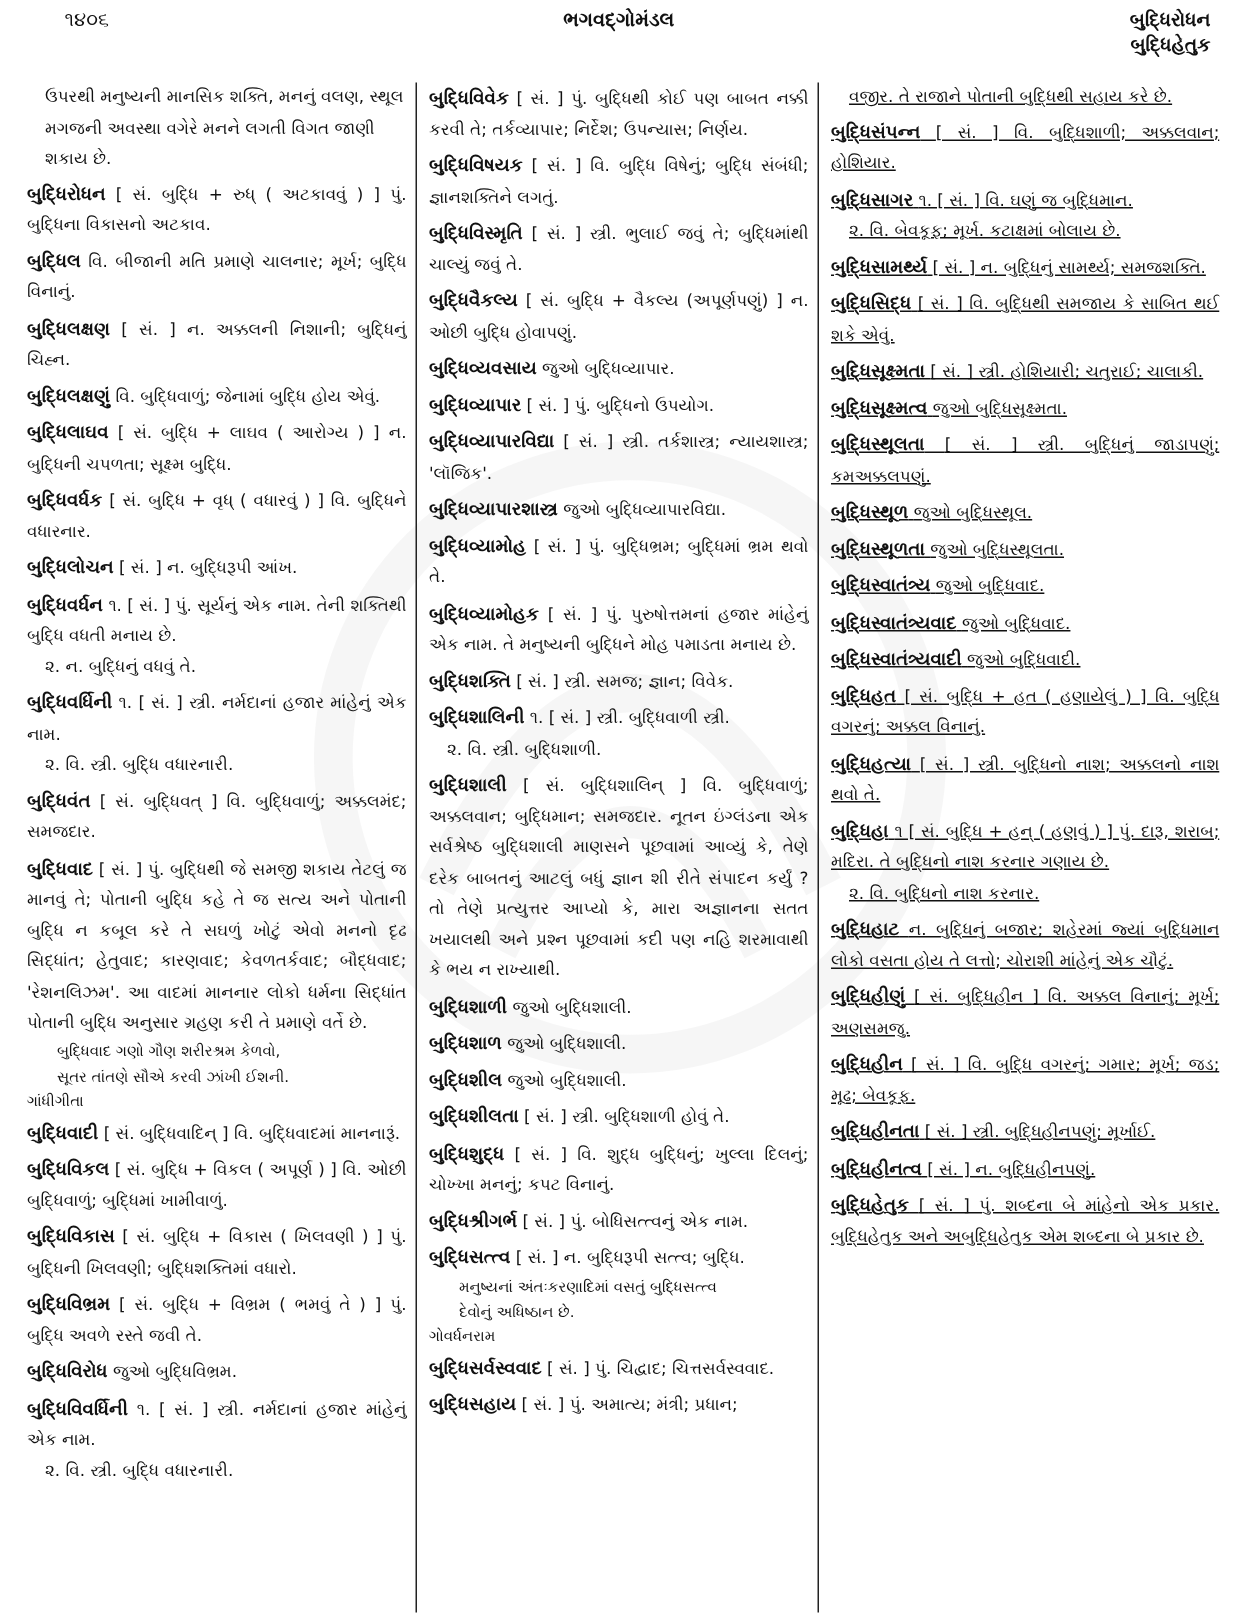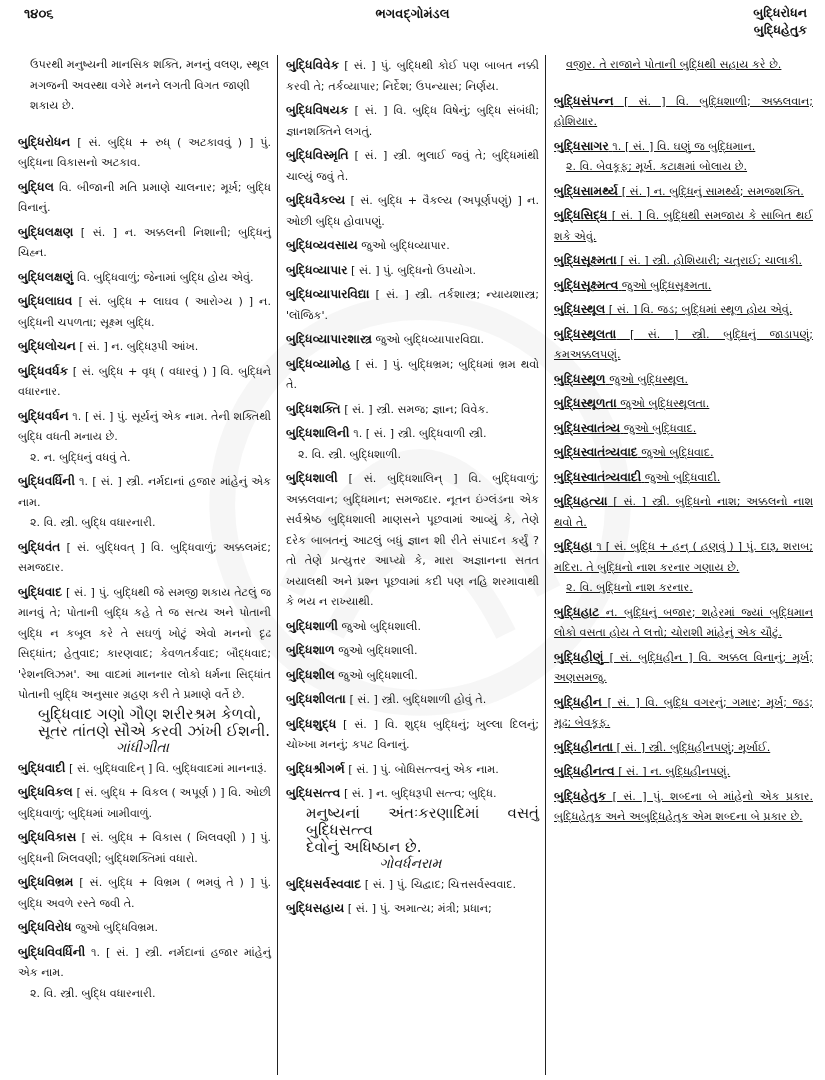--- a/index.html
+++ b/index.html
@@ -9,41 +9,41 @@
     font-family: "DejaVu Sans", sans-serif;
     position: relative;
   }
   .watermark {
     position: absolute; left: 205px; top: 290px; width: 430px; height: 430px;
     pointer-events: none; opacity: 0.07;
   }
   .header {
     position: absolute; top: 0; left: 0; width: 825px; height: 52px;
   }
-  .page-num { position: absolute; left: 24px; top: 6px; font-size: 13px; font-weight: bold; text-align: center; }
+  .page-num { position: absolute; left: 43px; top: 6px; font-size: 13px; font-weight: normal; text-align: center; }
   .book-title { position: absolute; left: 0; width: 825px; top: 6px; text-align: center; font-size: 13px; font-weight: bold; }
   .guide { position: absolute; right: 18px; top: 4px; text-align: right; font-size: 12.5px; font-weight: bold; line-height: 17px; }
   .columns {
     position: absolute; top: 55px; left: 18px; width: 800px; height: 1020px;
     display: flex;
   }
   .col {
     height: 100%; overflow: hidden; box-sizing: border-box;
     font-size: 11.2px; line-height: 20.5px;
   }
   .col1 { width: 259px; padding-right: 6px; }
   .col2 { width: 268px; border-left: 1.5px solid #222; padding: 0 6px 0 8px; }
   .col3 { width: 268px; border-left: 1.5px solid #222; padding: 0 0 0 8px; text-decoration: underline; }
   .entry { margin-bottom: 3px; text-align: justify; }
   .entry .hw { font-weight: bold; font-size: 12.2px; }
   .entry .body { }
   .sub { padding-left: 12px; }
-  .quote { padding-left: 20px; font-size: 15px; line-height: 17px; }
-  .quote-src { text-align: center; font-size: 14px; line-height: 15px; padding-right: 4px; font-style: italic; }
-  .first-cont { padding-left: 12px; margin-bottom: 15px; }
+  .quote { padding-left: 20px; font-size: 10px; line-height: 17px; }
+  .quote-src { text-align: left; font-size: 10px; line-height: 15px; padding-right: 4px; }
+  .first-cont { padding-left: 12px; margin-bottom: 2px; }
 </style>
 </head>
 <body>
 
 <svg class="watermark" viewBox="0 0 100 100">
   <circle cx="50" cy="50" r="46" fill="none" stroke="#888" stroke-width="6"></circle>
   <path d="M20 70 Q50 10 80 70" fill="none" stroke="#888" stroke-width="6"></path>
   <path d="M30 80 Q50 40 70 80" fill="none" stroke="#888" stroke-width="5"></path>
 </svg>
 
@@ -57,22 +57,22 @@
 </div>
 
 <div class="columns">
   <div class="col col1">
       <div class="first-cont">ઉપરથી મનુષ્યની માનસિક શક્તિ, મનનું વલણ, સ્થૂલ મગજની અવસ્થા વગેરે મનને લગતી વિગત જાણી શકાય છે.</div>
       <div class="entry"><span class="hw">બુદ્ધિરોધન</span> <span class="body">[ સં. બુદ્ધિ + રુધ્ ( અટકાવવું ) ] પું. બુદ્ધિના વિકાસનો અટકાવ.</span></div>
       <div class="entry"><span class="hw">બુદ્ધિલ</span> <span class="body">વિ. બીજાની મતિ પ્રમાણે ચાલનાર; મૂર્ખ; બુદ્ધિ વિનાનું.</span></div>
       <div class="entry"><span class="hw">બુદ્ધિલક્ષણ</span> <span class="body">[ સં. ] ન. અક્કલની નિશાની; બુદ્ધિનું ચિહ્ન.</span></div>
       <div class="entry"><span class="hw">બુદ્ધિલક્ષણું</span> <span class="body">વિ. બુદ્ધિવાળું; જેનામાં બુદ્ધિ હોય એવું.</span></div>
       <div class="entry"><span class="hw">બુદ્ધિલાઘવ</span> <span class="body">[ સં. બુદ્ધિ + લાઘવ ( આરોગ્ય ) ] ન. બુદ્ધિની ચપળતા; સૂક્ષ્મ બુદ્ધિ.</span></div>
+      <div class="entry"><span class="hw">બુદ્ધિવર્ધક</span> <span class="body">[ સં. બુદ્ધિ + વૃધ્ ( વધારવું ) ] વિ. બુદ્ધિને વધારનાર.</span></div>
       <div class="entry"><span class="hw">બુદ્ધિલોચન</span> <span class="body">[ સં. ] ન. બુદ્ધિરૂપી આંખ.</span></div>
-      <div class="entry"><span class="hw">બુદ્ધિવર્ધક</span> <span class="body">[ સં. બુદ્ધિ + વૃધ્ ( વધારવું ) ] વિ. બુદ્ધિને વધારનાર.</span></div>
       <div class="entry"><span class="hw">બુદ્ધિવર્ધન</span> <span class="body">૧. [ સં. ] પું. સૂર્યનું એક નામ. તેની શક્તિથી બુદ્ધિ વધતી મનાય છે.</span><div class="sub">૨. ન. બુદ્ધિનું વધવું તે.</div></div>
       <div class="entry"><span class="hw">બુદ્ધિવર્ધિની</span> <span class="body">૧. [ સં. ] સ્ત્રી. નર્મદાનાં હજાર માંહેનું એક નામ.</span><div class="sub">૨. વિ. સ્ત્રી. બુદ્ધિ વધારનારી.</div></div>
       <div class="entry"><span class="hw">બુદ્ધિવંત</span> <span class="body">[ સં. બુદ્ધિવત્ ] વિ. બુદ્ધિવાળું; અક્કલમંદ; સમજદાર.</span></div>
       <div class="entry"><span class="hw">બુદ્ધિવાદ</span> <span class="body">[ સં. ] પું. બુદ્ધિથી જે સમજી શકાય તેટલું જ માનવું તે; પોતાની બુદ્ધિ કહે તે જ સત્ય અને પોતાની બુદ્ધિ ન કબૂલ કરે તે સઘળું ખોટું એવો મનનો દૃઢ સિદ્ધાંત; હેતુવાદ; કારણવાદ; કેવળતર્કવાદ; બૌદ્ધવાદ; 'રેશનલિઝમ'. આ વાદમાં માનનાર લોકો ધર્મના સિદ્ધાંત પોતાની બુદ્ધિ અનુસાર ગ્રહણ કરી તે પ્રમાણે વર્તે છે.</span><div class="quote">બુદ્ધિવાદ ગણો ગૌણ શરીરશ્રમ કેળવો,</div><div class="quote">સૂતર તાંતણે સૌએ કરવી ઝાંખી ઈશની.</div><div class="quote-src">ગાંધીગીતા</div></div>
       <div class="entry"><span class="hw">બુદ્ધિવાદી</span> <span class="body">[ સં. બુદ્ધિવાદિન્ ] વિ. બુદ્ધિવાદમાં માનનારૂં.</span></div>
       <div class="entry"><span class="hw">બુદ્ધિવિકલ</span> <span class="body">[ સં. બુદ્ધિ + વિકલ ( અપૂર્ણ ) ] વિ. ઓછી બુદ્ધિવાળું; બુદ્ધિમાં ખામીવાળું.</span></div>
       <div class="entry"><span class="hw">બુદ્ધિવિકાસ</span> <span class="body">[ સં. બુદ્ધિ + વિકાસ ( ખિલવણી ) ] પું. બુદ્ધિની ખિલવણી; બુદ્ધિશક્તિમાં વધારો.</span></div>
       <div class="entry"><span class="hw">બુદ્ધિવિભ્રમ</span> <span class="body">[ સં. બુદ્ધિ + વિભ્રમ ( ભમવું તે ) ] પું. બુદ્ધિ અવળે રસ્તે જવી તે.</span></div>
       <div class="entry"><span class="hw">બુદ્ધિવિરોધ</span> <span class="body">જુઓ બુદ્ધિવિભ્રમ.</span></div>
       <div class="entry"><span class="hw">બુદ્ધિવિવર્ધિની</span> <span class="body">૧. [ સં. ] સ્ત્રી. નર્મદાનાં હજાર માંહેનું એક નામ.</span><div class="sub">૨. વિ. સ્ત્રી. બુદ્ધિ વધારનારી.</div></div>
@@ -80,20 +80,21 @@
   <div class="col col2">
       <div class="entry"><span class="hw">બુદ્ધિવિવેક</span> <span class="body">[ સં. ] પું. બુદ્ધિથી કોઈ પણ બાબત નક્કી કરવી તે; તર્કવ્યાપાર; નિર્દેશ; ઉપન્યાસ; નિર્ણય.</span></div>
       <div class="entry"><span class="hw">બુદ્ધિવિષયક</span> <span class="body">[ સં. ] વિ. બુદ્ધિ વિષેનું; બુદ્ધિ સંબંધી; જ્ઞાનશક્તિને લગતું.</span></div>
       <div class="entry"><span class="hw">બુદ્ધિવિસ્મૃતિ</span> <span class="body">[ સં. ] સ્ત્રી. ભુલાઈ જવું તે; બુદ્ધિમાંથી ચાલ્યું જવું તે.</span></div>
       <div class="entry"><span class="hw">બુદ્ધિવૈકલ્ય</span> <span class="body">[ સં. બુદ્ધિ + વૈકલ્ય (અપૂર્ણપણું) ] ન. ઓછી બુદ્ધિ હોવાપણું.</span></div>
       <div class="entry"><span class="hw">બુદ્ધિવ્યવસાય</span> <span class="body">જુઓ બુદ્ધિવ્યાપાર.</span></div>
       <div class="entry"><span class="hw">બુદ્ધિવ્યાપાર</span> <span class="body">[ સં. ] પું. બુદ્ધિનો ઉપયોગ.</span></div>
       <div class="entry"><span class="hw">બુદ્ધિવ્યાપારવિદ્યા</span> <span class="body">[ સં. ] સ્ત્રી. તર્કશાસ્ત્ર; ન્યાયશાસ્ત્ર; 'લૉજિક'.</span></div>
       <div class="entry"><span class="hw">બુદ્ધિવ્યાપારશાસ્ત્ર</span> <span class="body">જુઓ બુદ્ધિવ્યાપારવિદ્યા.</span></div>
       <div class="entry"><span class="hw">બુદ્ધિવ્યામોહ</span> <span class="body">[ સં. ] પું. બુદ્ધિભ્રમ; બુદ્ધિમાં ભ્રમ થવો તે.</span></div>
+      <div class="entry"><span class="hw">બુદ્ધિવ્યામોહક</span> <span class="body">[ સં. ] પું. પુરુષોત્તમનાં હજાર માંહેનું એક નામ. તે મનુષ્યની બુદ્ધિને મોહ પમાડતા મનાય છે.</span></div>
       <div class="entry"><span class="hw">બુદ્ધિશક્તિ</span> <span class="body">[ સં. ] સ્ત્રી. સમજ; જ્ઞાન; વિવેક.</span></div>
       <div class="entry"><span class="hw">બુદ્ધિશાલિની</span> <span class="body">૧. [ સં. ] સ્ત્રી. બુદ્ધિવાળી સ્ત્રી.</span><div class="sub">૨. વિ. સ્ત્રી. બુદ્ધિશાળી.</div></div>
       <div class="entry"><span class="hw">બુદ્ધિશાલી</span> <span class="body">[ સં. બુદ્ધિશાલિન્ ] વિ. બુદ્ધિવાળું; અક્કલવાન; બુદ્ધિમાન; સમજદાર. નૂતન ઇંગ્લંડના એક સર્વશ્રેષ્ઠ બુદ્ધિશાલી માણસને પૂછવામાં આવ્યું કે, તેણે દરેક બાબતનું આટલું બધું જ્ઞાન શી રીતે સંપાદન કર્યું ? તો તેણે પ્રત્યુત્તર આપ્યો કે, મારા અજ્ઞાનના સતત ખયાલથી અને પ્રશ્ન પૂછવામાં કદી પણ નહિ શરમાવાથી કે ભય ન રાખ્યાથી.</span></div>
       <div class="entry"><span class="hw">બુદ્ધિશાળી</span> <span class="body">જુઓ બુદ્ધિશાલી.</span></div>
       <div class="entry"><span class="hw">બુદ્ધિશાળ</span> <span class="body">જુઓ બુદ્ધિશાલી.</span></div>
       <div class="entry"><span class="hw">બુદ્ધિશીલ</span> <span class="body">જુઓ બુદ્ધિશાલી.</span></div>
       <div class="entry"><span class="hw">બુદ્ધિશીલતા</span> <span class="body">[ સં. ] સ્ત્રી. બુદ્ધિશાળી હોવું તે.</span></div>
       <div class="entry"><span class="hw">બુદ્ધિશુદ્ધ</span> <span class="body">[ સં. ] વિ. શુદ્ધ બુદ્ધિનું; ખુલ્લા દિલનું; ચોખ્ખા મનનું; કપટ વિનાનું.</span></div>
       <div class="entry"><span class="hw">બુદ્ધિશ્રીગર્ભ</span> <span class="body">[ સં. ] પું. બોધિસત્ત્વનું એક નામ.</span></div>
       <div class="entry"><span class="hw">બુદ્ધિસત્ત્વ</span> <span class="body">[ સં. ] ન. બુદ્ધિરૂપી સત્ત્વ; બુદ્ધિ.</span><div class="quote">મનુષ્યનાં અંતઃકરણાદિમાં વસતું બુદ્ધિસત્ત્વ</div><div class="quote">દેવોનું અધિષ્ઠાન છે.</div><div class="quote-src">ગોવર્ધનરામ</div></div>
@@ -101,27 +102,27 @@
       <div class="entry"><span class="hw">બુદ્ધિસહાય</span> <span class="body">[ સં. ] પું. અમાત્ય; મંત્રી; પ્રધાન;</span></div>
     </div>
   <div class="col col3">
       <div class="first-cont">વજીર. તે રાજાને પોતાની બુદ્ધિથી સહાય કરે છે.</div>
       <div class="entry"><span class="hw">બુદ્ધિસંપન્ન</span> <span class="body">[ સં. ] વિ. બુદ્ધિશાળી; અક્કલવાન; હોશિયાર.</span></div>
       <div class="entry"><span class="hw">બુદ્ધિસાગર</span> <span class="body">૧. [ સં. ] વિ. ઘણું જ બુદ્ધિમાન.</span><div class="sub">૨. વિ. બેવકૂફ; મૂર્ખ. કટાક્ષમાં બોલાય છે.</div></div>
       <div class="entry"><span class="hw">બુદ્ધિસામર્થ્ય</span> <span class="body">[ સં. ] ન. બુદ્ધિનું સામર્થ્ય; સમજશક્તિ.</span></div>
       <div class="entry"><span class="hw">બુદ્ધિસિદ્ધ</span> <span class="body">[ સં. ] વિ. બુદ્ધિથી સમજાય કે સાબિત થઈ શકે એવું.</span></div>
       <div class="entry"><span class="hw">બુદ્ધિસૂક્ષ્મતા</span> <span class="body">[ સં. ] સ્ત્રી. હોશિયારી; ચતુરાઈ; ચાલાકી.</span></div>
       <div class="entry"><span class="hw">બુદ્ધિસૂક્ષ્મત્વ</span> <span class="body">જુઓ બુદ્ધિસૂક્ષ્મતા.</span></div>
-      <div class="entry"><span class="hw">બુદ્ધિસ્થૂલ</span> <span class="body">[ સં. ] વિ. જડ; બુદ્ધિમાં સ્થૂળ હોય એવું.</span></div>
       <div class="entry"><span class="hw">બુદ્ધિસ્થૂલતા</span> <span class="body">[ સં. ] સ્ત્રી. બુદ્ધિનું જાડાપણું; કમઅક્કલપણું.</span></div>
       <div class="entry"><span class="hw">બુદ્ધિસ્થૂળ</span> <span class="body">જુઓ બુદ્ધિસ્થૂલ.</span></div>
       <div class="entry"><span class="hw">બુદ્ધિસ્થૂળતા</span> <span class="body">જુઓ બુદ્ધિસ્થૂલતા.</span></div>
       <div class="entry"><span class="hw">બુદ્ધિસ્વાતંત્ર્ય</span> <span class="body">જુઓ બુદ્ધિવાદ.</span></div>
       <div class="entry"><span class="hw">બુદ્ધિસ્વાતંત્ર્યવાદ</span> <span class="body">જુઓ બુદ્ધિવાદ.</span></div>
       <div class="entry"><span class="hw">બુદ્ધિસ્વાતંત્ર્યવાદી</span> <span class="body">જુઓ બુદ્ધિવાદી.</span></div>
+      <div class="entry"><span class="hw">બુદ્ધિહત</span> <span class="body">[ સં. બુદ્ધિ + હત ( હણાયેલું ) ] વિ. બુદ્ધિ વગરનું; અક્કલ વિનાનું.</span></div>
       <div class="entry"><span class="hw">બુદ્ધિહત્યા</span> <span class="body">[ સં. ] સ્ત્રી. બુદ્ધિનો નાશ; અક્કલનો નાશ થવો તે.</span></div>
       <div class="entry"><span class="hw">બુદ્ધિહા</span> <span class="body">૧ [ સં. બુદ્ધિ + હન્ ( હણવું ) ] પું. દારૂ, શરાબ; મદિરા. તે બુદ્ધિનો નાશ કરનાર ગણાય છે.</span><div class="sub">૨. વિ. બુદ્ધિનો નાશ કરનાર.</div></div>
       <div class="entry"><span class="hw">બુદ્ધિહાટ</span> <span class="body">ન. બુદ્ધિનું બજાર; શહેરમાં જ્યાં બુદ્ધિમાન લોકો વસતા હોય તે લત્તો; ચોરાશી માંહેનું એક ચૌટું.</span></div>
       <div class="entry"><span class="hw">બુદ્ધિહીણું</span> <span class="body">[ સં. બુદ્ધિહીન ] વિ. અક્કલ વિનાનું; મૂર્ખ; અણસમજુ.</span></div>
       <div class="entry"><span class="hw">બુદ્ધિહીન</span> <span class="body">[ સં. ] વિ. બુદ્ધિ વગરનું; ગમાર; મૂર્ખ; જડ; મૂઢ; બેવકૂફ.</span></div>
       <div class="entry"><span class="hw">બુદ્ધિહીનતા</span> <span class="body">[ સં. ] સ્ત્રી. બુદ્ધિહીનપણું; મૂર્ખાઈ.</span></div>
       <div class="entry"><span class="hw">બુદ્ધિહીનત્વ</span> <span class="body">[ સં. ] ન. બુદ્ધિહીનપણું.</span></div>
       <div class="entry"><span class="hw">બુદ્ધિહેતુક</span> <span class="body">[ સં. ] પું. શબ્દના બે માંહેનો એક પ્રકાર. બુદ્ધિહેતુક અને અબુદ્ધિહેતુક એમ શબ્દના બે પ્રકાર છે.</span></div>
     </div>
 </div>

